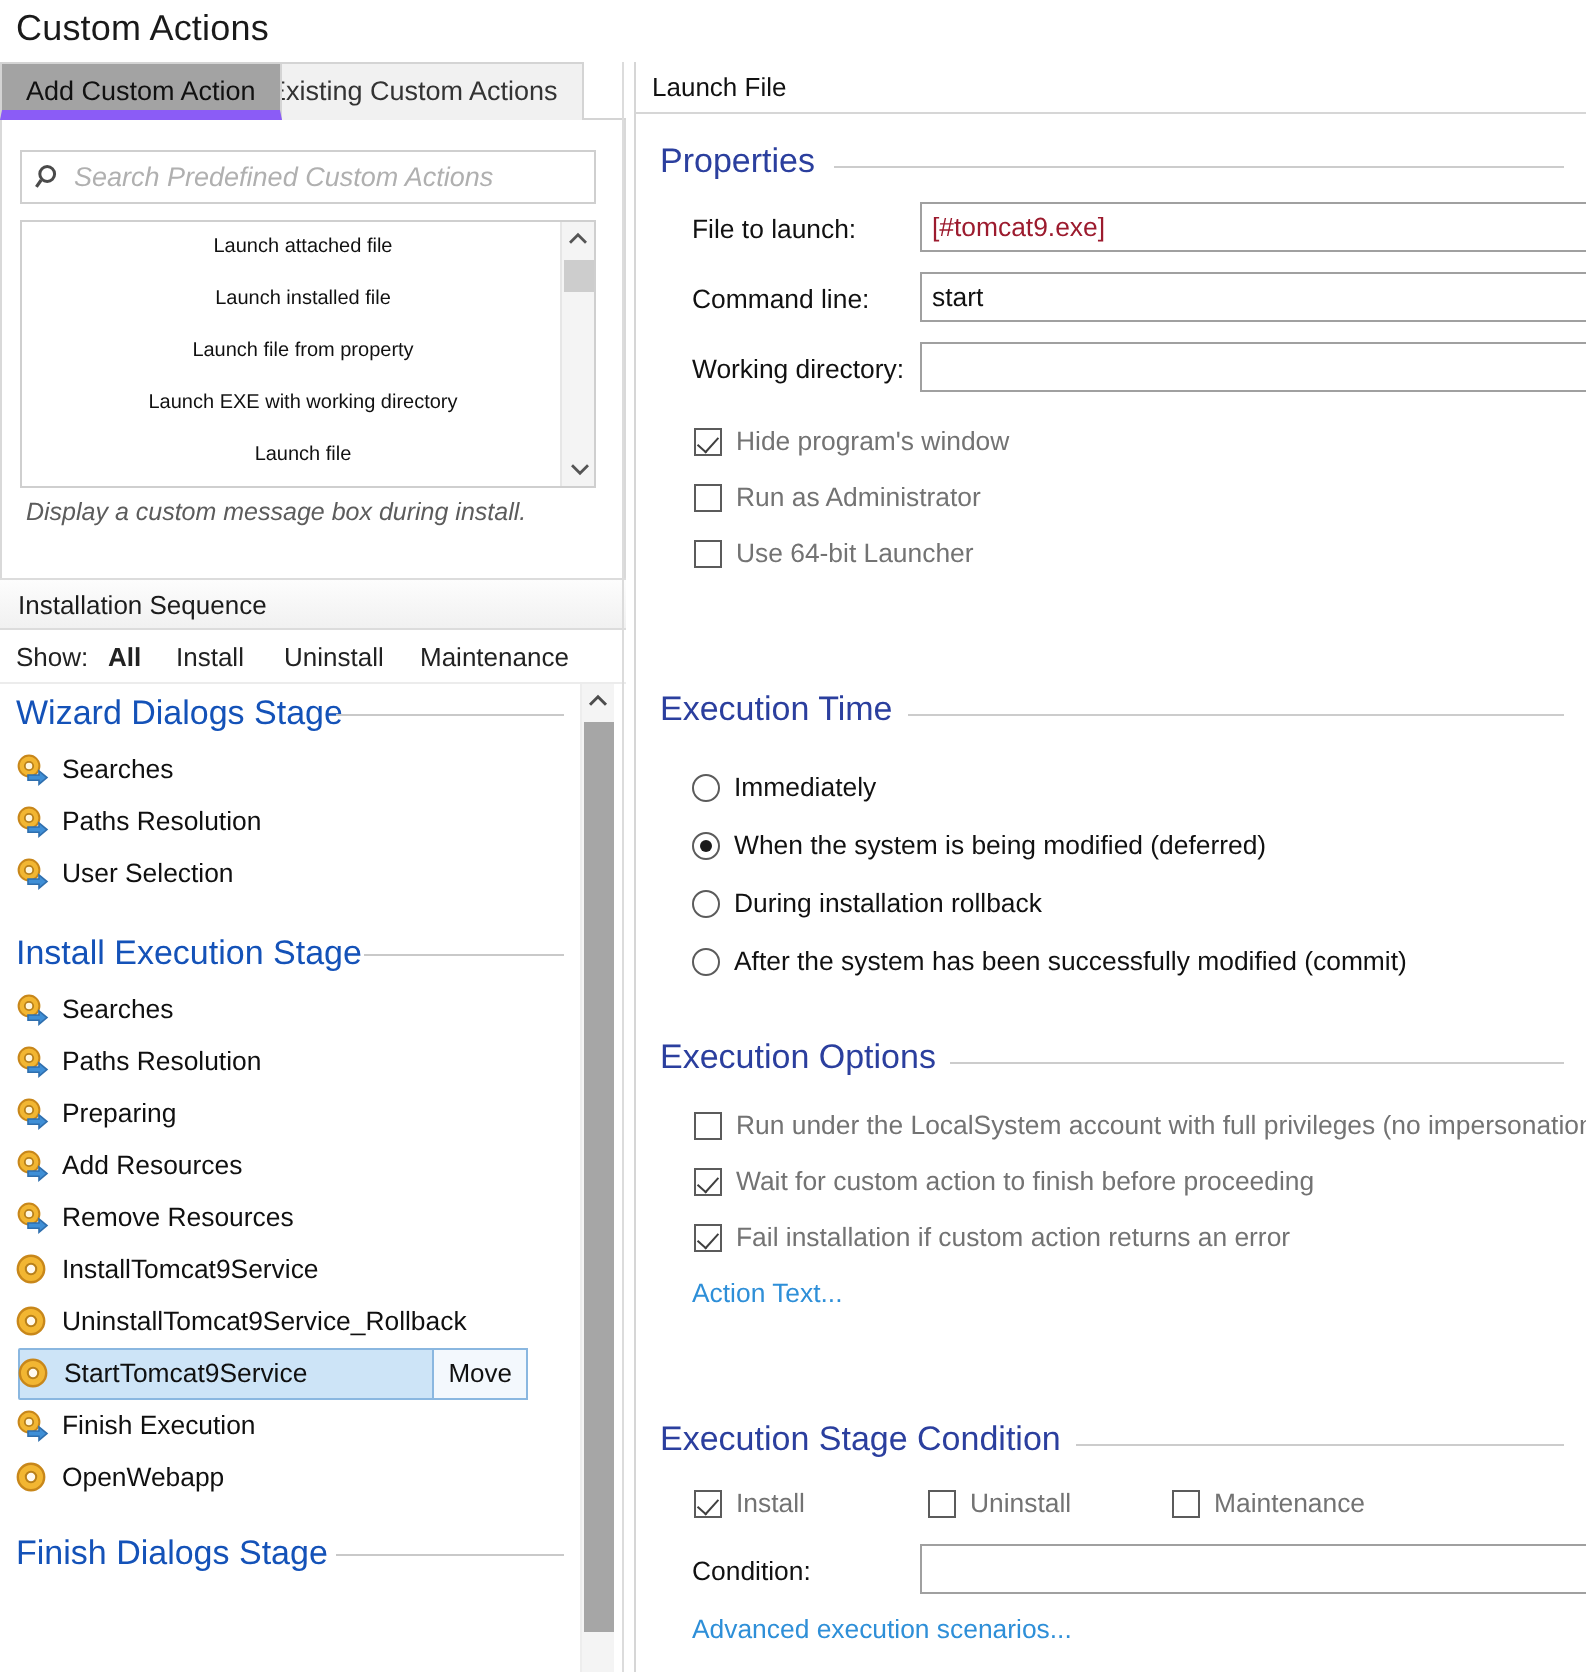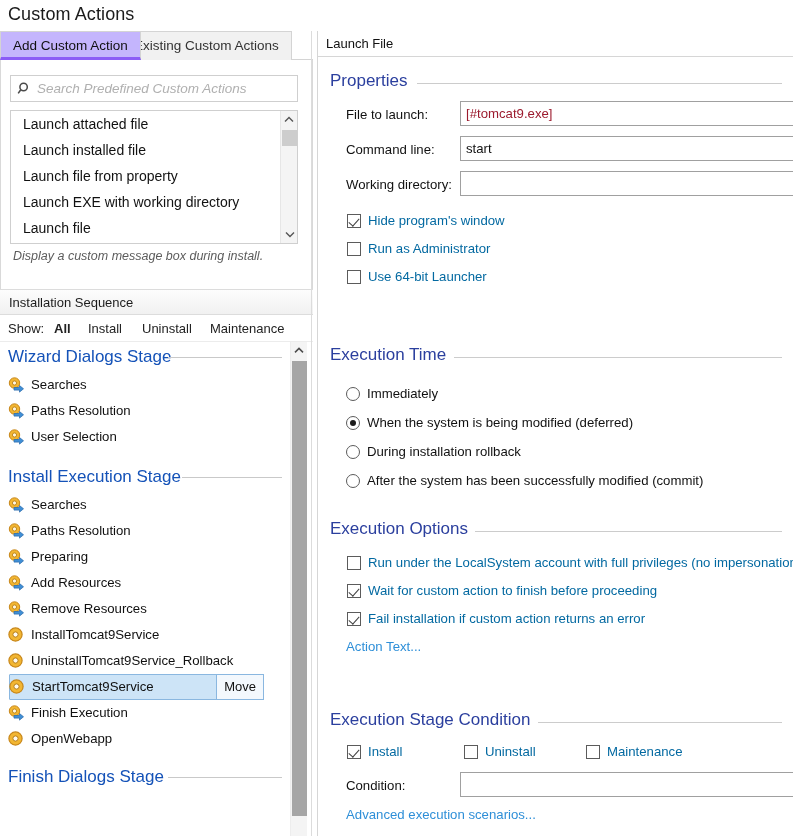--- a/index.html
+++ b/index.html
@@ -25,21 +25,21 @@
   .left-col { position: absolute; left: 0; top: 31px; width: 313px; height: 805px; }
 
   
   .tabstrip { position: absolute; left: 0; top: 0; width: 313px; height: 29px;
               border-bottom: 1px solid #d4d4d4; background: #ffffff; }
   .tab {
     position: absolute; top: 0; height: 29px; line-height: 28px;
     padding: 0 12px; font-size: 13.5px; color: #111; cursor: default;
     border: 1px solid #d4d4d4; border-bottom: none;
   }
-  .tab.active { left: 0; background: #c4b5fd; border-bottom: 3px solid #8b5cf6; z-index: 3; }
+  .tab.active { left: 0; background: #a3a3a3; border-bottom: 5px solid #8b5cf6; z-index: 3; }
   .tab.inactive { left: 121px; background: #f1f1f1; color: #333; z-index: 2; }
 
   
   .predef-panel {
     position: absolute; left: 0; top: 29px; width: 313px; height: 246px;
     background: #ffffff; border: 1px solid #d9d9d9; border-top: none;
   }
   .search-box {
     position: absolute; left: 9px; top: 15px; width: 288px; height: 27px;
     border: 1px solid #cfcfcf; background: #fff;
@@ -53,21 +53,21 @@
   }
   .search-input::placeholder { color: #b0b0b0; font-style: italic; opacity: 1; }
 
   .actions-list {
     position: absolute; left: 9px; top: 50px; width: 288px; height: 134px;
     border: 1px solid #cfcfcf; background: #ffffff; overflow: hidden;
   }
   .al-inner { position: absolute; left: 0; top: 0; right: 17px; top: 0; bottom: 0; }
   .al-item {
     height: 26px; line-height: 26px; padding-left: 12px;
-    font-size: 14px; color: #111; white-space: nowrap; cursor: default;
+    font-size: 10px; color: #111; white-space: nowrap; cursor: default; text-align: center;
   }
   .al-scroll {
     position: absolute; right: 0; top: 0; width: 17px; height: 100%;
     background: #f4f4f4; border-left: 1px solid #e6e6e6;
   }
   .al-arrow { height: 17px; display:flex; align-items:center; justify-content:center; color:#555; }
   .al-thumb { position: absolute; top: 19px; left: 1px; width: 15px; height: 16px; background: #cdcdcd; }
 
   .hint {
     position: absolute; left: 12px; top: 189px; width: 290px;
@@ -146,21 +146,21 @@
   .group-head .rule { position: absolute; height: 1px; background: #cccccc; top: 12px; }
 
   .field-label { position: absolute; font-size: 13.2px; color: #111; white-space: nowrap; }
   .field-input {
     position: absolute; height: 25px; border: 1px solid #a0a0a0; background: #fff;
     font-family: "Liberation Sans", sans-serif; font-size: 13.2px;
     padding: 0 5px; color: #111; outline: none; line-height: 23px;
   }
   .field-input.redval { color: #9c1b2e; }
 
-  .cb-row { position: absolute; font-size: 13.2px; color: #0369a1; white-space: nowrap; display: flex; align-items: center; }
+  .cb-row { position: absolute; font-size: 13.2px; color: #737373; white-space: nowrap; display: flex; align-items: center; }
   .cbox {
     width: 14px; height: 14px; border: 1px solid #5b5b5b; background: #fff;
     display: inline-block; position: relative; margin-right: 7px; flex: none;
   }
   .cbox.on::after {
     content: ""; position: absolute; left: 3px; top: 1px; width: 5px; height: 9px;
     border: solid #3f3f3f; border-width: 0 1.6px 1.6px 0; transform: rotate(42deg);
   }
   .rb-row { position: absolute; font-size: 13.2px; color: #111; white-space: nowrap; display: flex; align-items: center; }
   .rbox {

